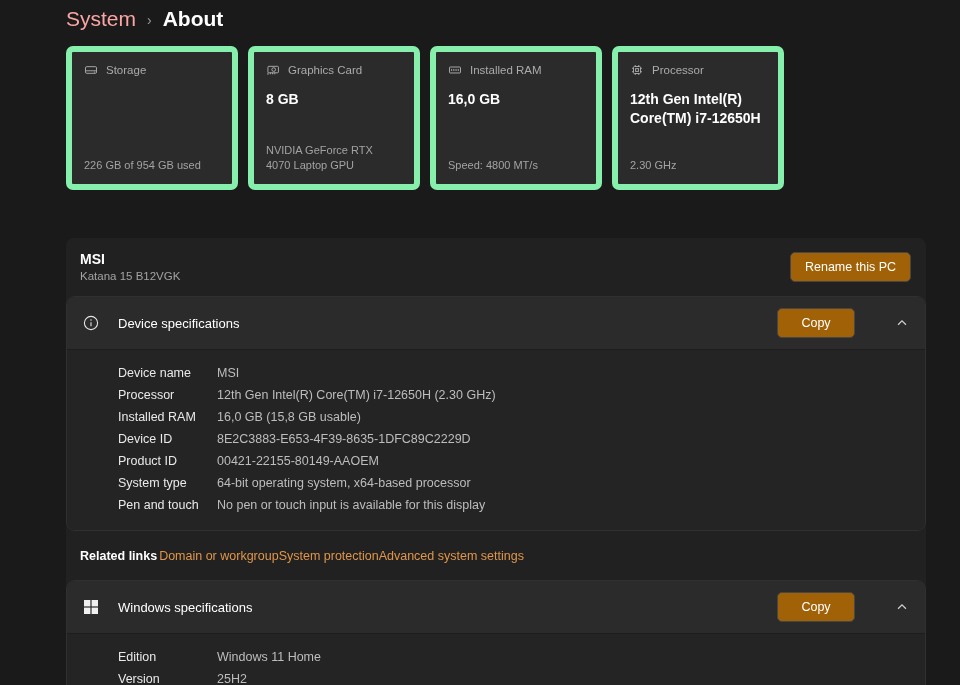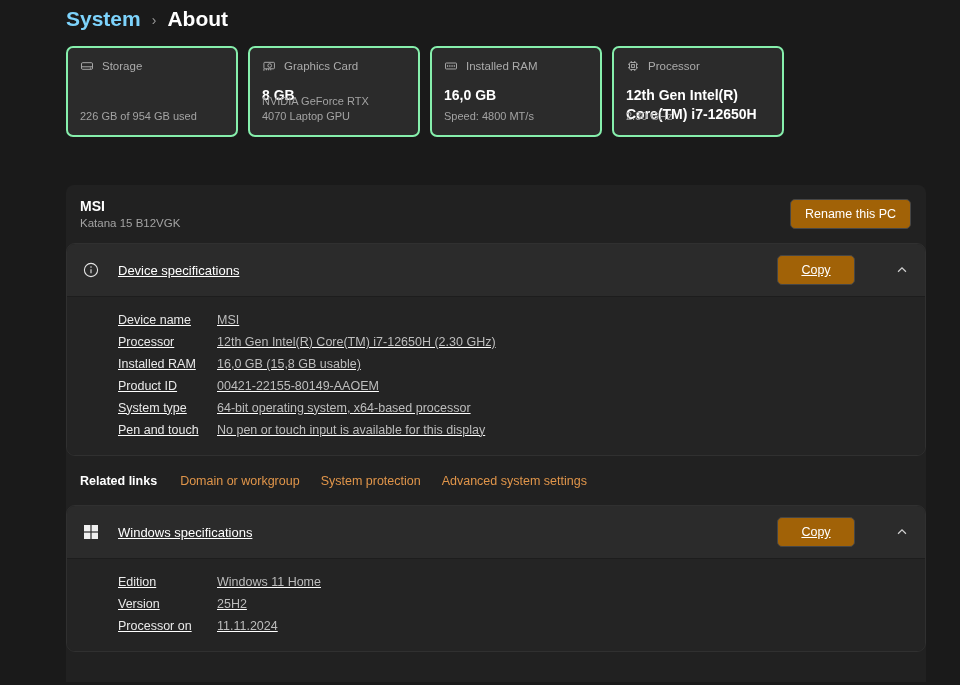--- a/index.html
+++ b/index.html
@@ -7,29 +7,29 @@
   body {
     background:#1a1a1a;
     color:#ffffff;
     font-family:"Liberation Sans","DejaVu Sans",sans-serif;
     overflow:hidden;
   }
   .page { padding:4px 34px 0 66px; }
 
   
   .breadcrumb { display:flex; align-items:center; gap:11px; font-size:21px; line-height:26px; }
-  .crumb-parent { color:#7dd3fc; font-weight:700; cursor:pointer; }
+  .crumb-parent { color:#fca5a5; font-weight:400; cursor:pointer; }
   .crumb-sep { color:#9a9a9a; font-size:14px; padding-top:3px; }
   .crumb-current { font-weight:700; color:#ffffff; }
 
   
   .cards-row { display:flex; gap:10px; margin-top:13px; }
   .card {
-    width:172px; height:91px; position:relative;
-    background:#2b2b2b; border:2px solid #86efac; border-radius:7px;
+    width:172px; height:144px; position:relative;
+    background:#2b2b2b; border:6px solid #86efac; border-radius:7px;
     padding:11px 12px;
   }
   .card-head { display:flex; align-items:center; gap:8px; color:#ababab; font-size:11.5px; }
   .card-head svg { width:14px; height:14px; color:#ababab; flex:0 0 14px; }
   .card-value { margin-top:13px; font-size:14px; font-weight:700; line-height:1.35; color:#ffffff; }
   .card-caption { position:absolute; left:12px; right:22px; bottom:11px; color:#a3a3a3; font-size:11px; line-height:1.35; }
 
   
   .main-panel { margin-top:48px; width:860px; background:#212121; border-radius:8px 8px 0 0; padding-bottom:30px; }
 
@@ -37,37 +37,37 @@
   .device-name { font-size:14px; font-weight:600; color:#ffffff; }
   .device-model { font-size:11.5px; color:#a3a3a3; margin-top:3px; }
 
   .btn {
     background:#a16207; border:1px solid #464646; color:#ffffff;
     font-size:12.5px; font-family:inherit; border-radius:5px;
     padding:6px 14px; cursor:pointer; line-height:16px;
   }
   .copy-btn { width:78px; padding:6px 0; text-align:center;margin-left:21px; }
 
-  .expander { border:1px solid #303030; border-radius:9px; overflow:hidden;text-decoration:underline; }
+  .expander { border:1px solid #303030; border-radius:9px; overflow:hidden; }
   .expander-header {
     background:#2b2b2b; height:52px; display:flex; align-items:center;
     padding:0 16px; gap:19px; cursor:pointer;
   }
   .expander-header .lead-icon { width:16px; height:16px; color:#e3e3e3; flex:0 0 16px; display:flex; }
   .expander-header .lead-icon svg { width:16px; height:16px; }
   .expander-title { flex:1; font-size:13px; color:#ffffff; }
   .chevron { width:14px; height:14px; margin-left:21px; color:#d2d2d2; cursor:pointer; display:flex; }
   .chevron svg { width:14px; height:14px; }
 
   .expander-body { background:#242424; border-top:1px solid #1d1d1d; padding:12px 0 14px; }
   .spec-row { display:flex; align-items:flex-start; padding:3.5px 16px 3.5px 51px; font-size:12.5px; line-height:15px; }
   .spec-label { flex:0 0 99px; color:#e9e9e9; }
   .spec-value { color:#bdbdbd; }
 
-  .related-links { display:flex; align-items:center; gap:21px; padding:18px 14px 17px; font-size:12.5px; }
+  .related-links { display:flex; align-items:center; padding:18px 14px 17px; font-size:12.5px; }
   .related-title { font-weight:700; color:#ffffff; margin-right:2px; }
   .link { color:var(--accent,#e0954a); text-decoration:none; cursor:pointer; }
 </style>
 </head>
 <body>
 
 <div class="page">
 
   <div class="breadcrumb">
     <span class="crumb-parent">System</span>
@@ -176,20 +176,24 @@
         </div>
         <div class="spec-row">
           <span class="spec-label">Processor</span>
           <span class="spec-value">12th Gen Intel(R) Core(TM) i7-12650H (2.30 GHz)</span>
         </div>
         <div class="spec-row">
           <span class="spec-label">Installed RAM</span>
           <span class="spec-value">16,0 GB (15,8 GB usable)</span>
         </div>
         <div class="spec-row">
+          <span class="spec-label">Device ID</span>
+          <span class="spec-value">8E2C3883-E653-4F39-8635-1DFC89C2229D</span>
+        </div>
+        <div class="spec-row">
           <span class="spec-label">Product ID</span>
           <span class="spec-value">00421-22155-80149-AAOEM</span>
         </div>
         <div class="spec-row">
           <span class="spec-label">System type</span>
           <span class="spec-value">64-bit operating system, x64-based processor</span>
         </div>
         <div class="spec-row">
           <span class="spec-label">Pen and touch</span>
           <span class="spec-value">No pen or touch input is available for this display</span>

